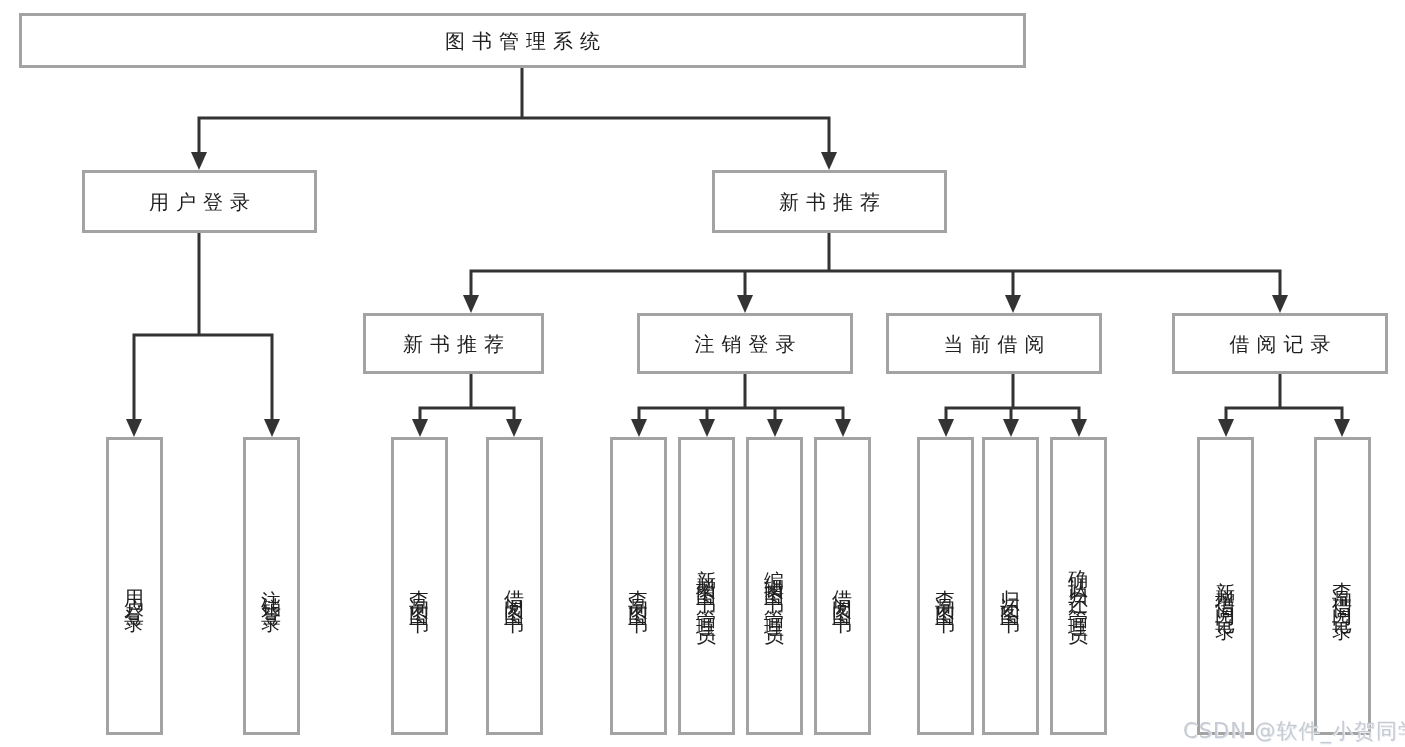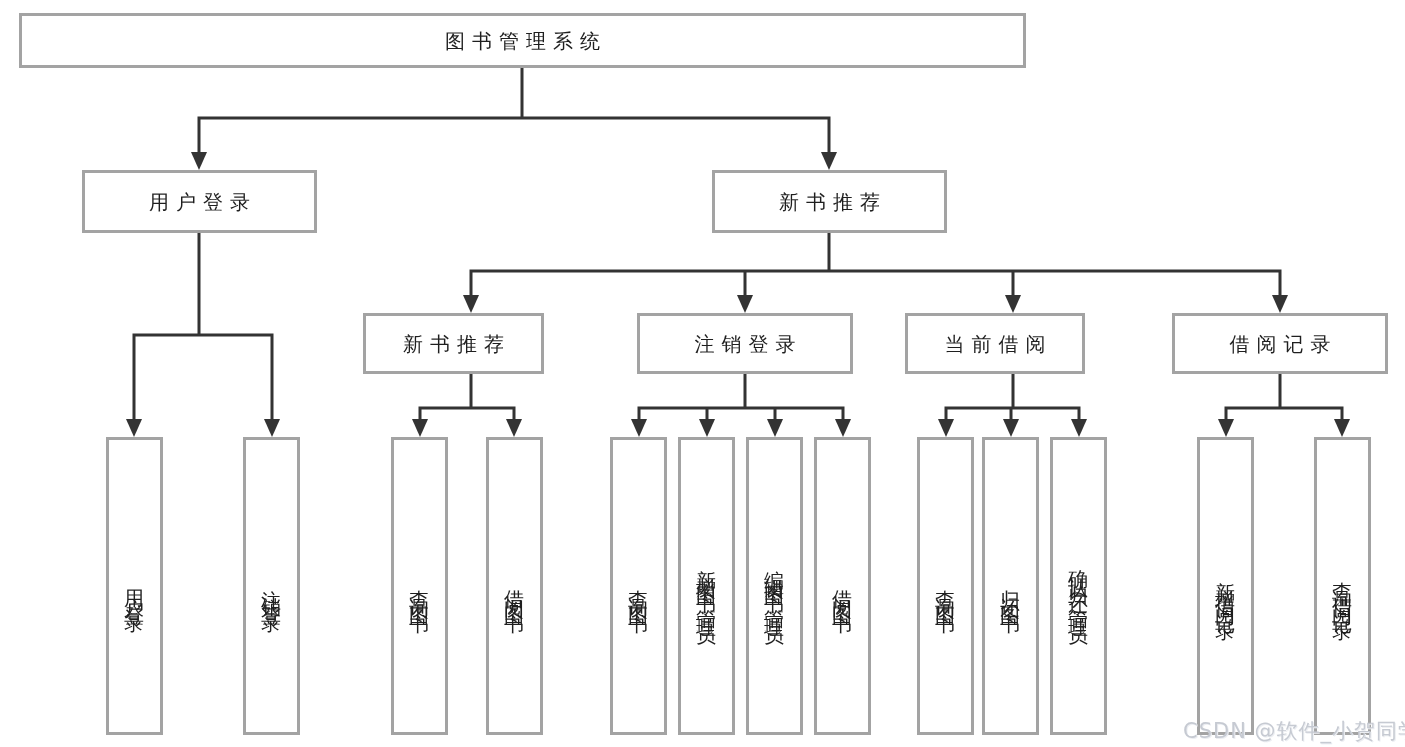--- a/index.html
+++ b/index.html
@@ -127,21 +127,21 @@
   <div class="node" style="left:712px; top:170px; width:235px; height:63px;">
     <span class="h-label">新书推荐</span>
   </div>
 
   <div class="node" style="left:363px; top:313px; width:181px; height:61px;align-items:center;">
     <span class="h-label">新书推荐</span>
   </div>
   <div class="node" style="left:637px; top:313px; width:216px; height:61px;">
     <span class="h-label">注销登录</span>
   </div>
-  <div class="node" style="left:905px; top:313px; width:180px; height:61px;">
+  <div class="node" style="left:886px; top:313px; width:216px; height:61px;">
     <span class="h-label">当前借阅</span>
   </div>
   <div class="node" style="left:1172px; top:313px; width:216px; height:61px;">
     <span class="h-label">借阅记录</span>
   </div>
 
   <div class="node" style="left:106px; top:437px; width:57px; height:298px;">
     <span class="v-label">用户登录</span>
   </div>
   <div class="node" style="left:243px; top:437px; width:57px; height:298px;">

